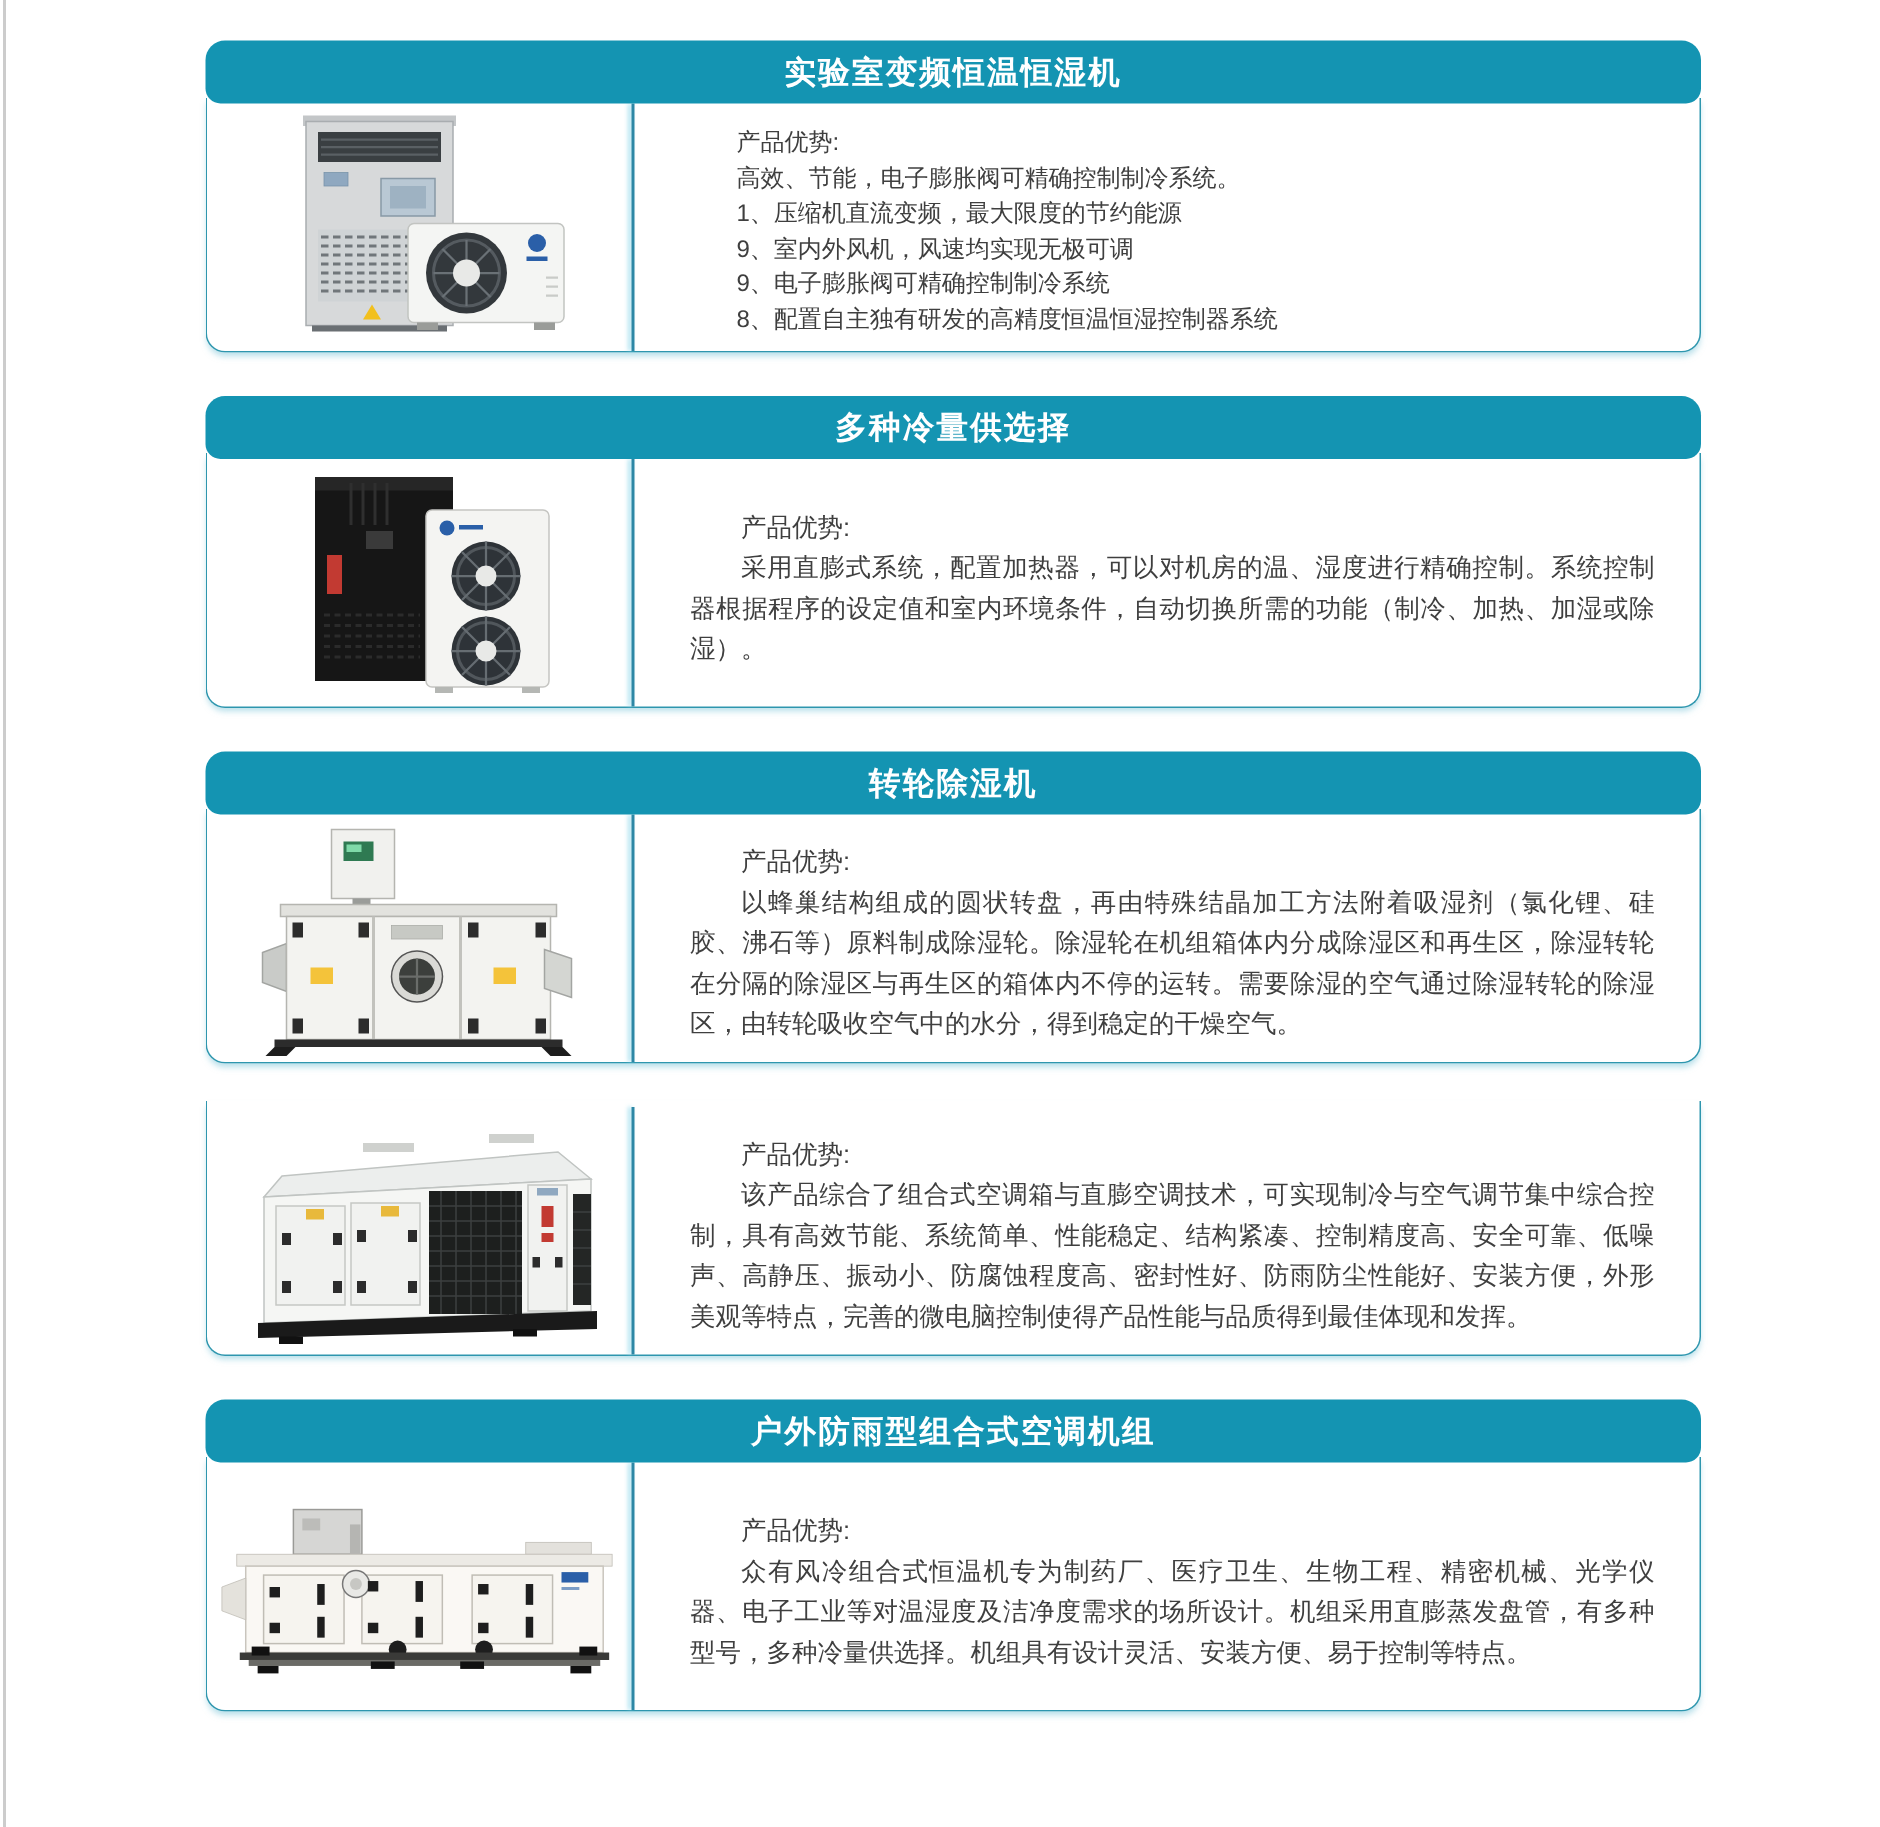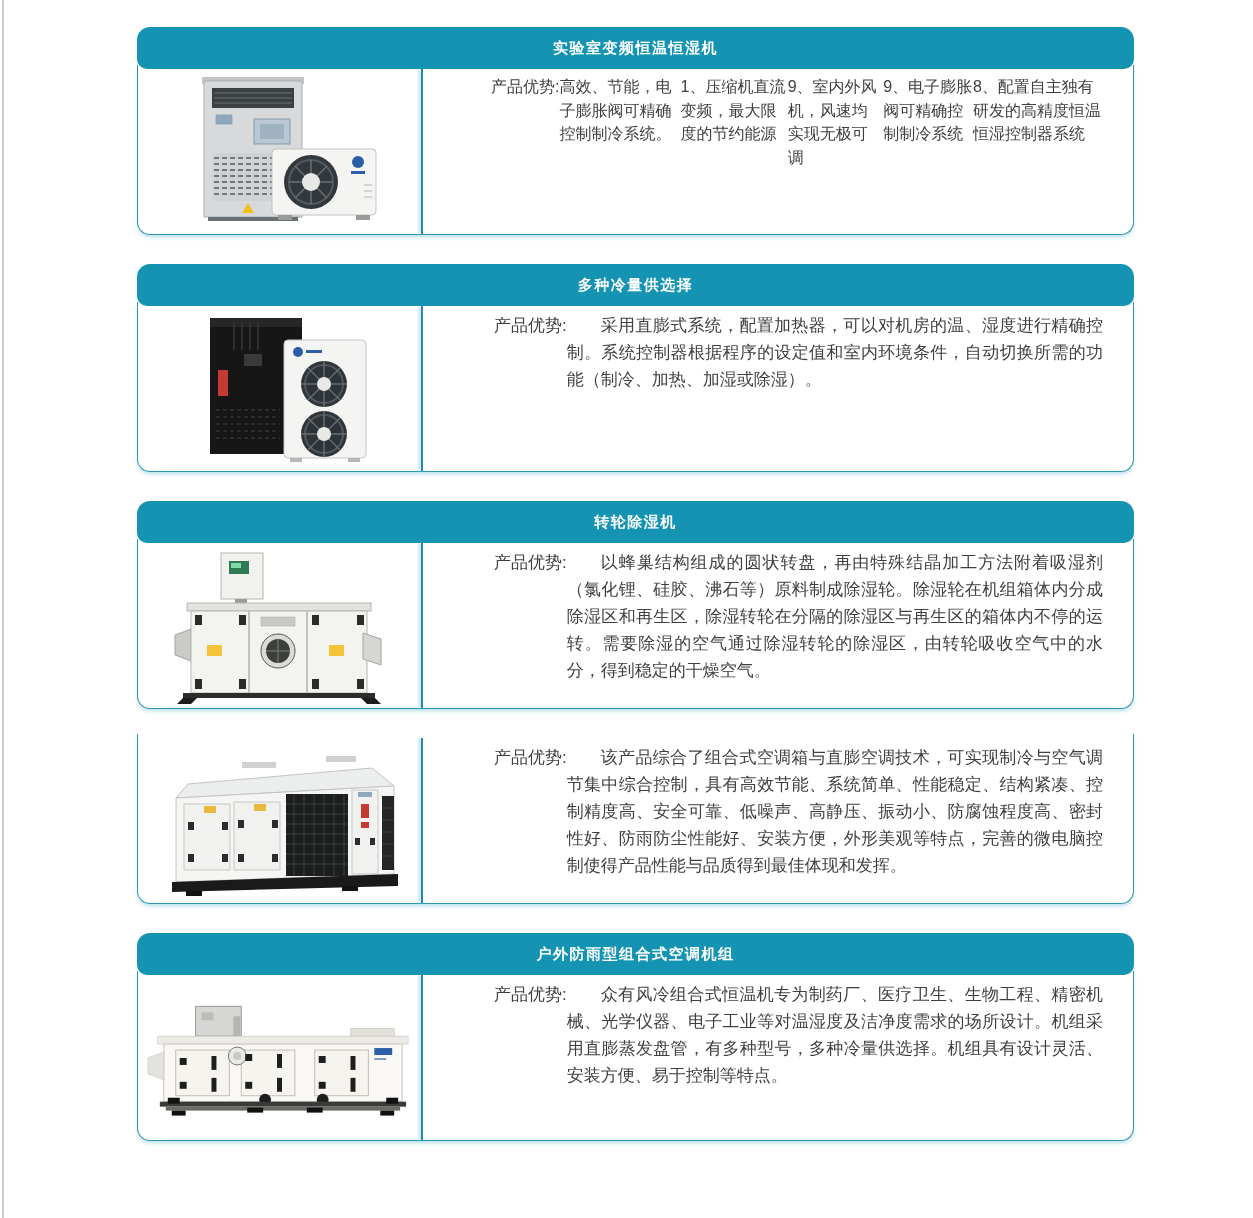--- a/index.html
+++ b/index.html
@@ -35,21 +35,21 @@
   .card-header{
     height:42px;
     background:var(--accent);
     border-radius:13px 13px 10px 10px;
     display:flex;align-items:center;justify-content:center;
     position:relative;z-index:2;
   }
   .card-title{
     margin:0;
     color:var(--title-text);
-    font-size:15px;
+    font-size:21px;
     font-weight:bold;
     letter-spacing:1.5px;
   }
   .card-body{
     display:flex;
     height:170px;
     margin-top:-4px;
     padding-top:4px;
     background:#ffffff;
     border:1px solid #2e96ae;
@@ -65,21 +65,21 @@
     overflow:hidden;
   }
   .divider{
     width:2px;
     flex:0 0 2px;
     background:var(--divider);
     box-shadow:-2px 0 3px rgba(140,215,235,0.9);
   }
   .text-cell{
     flex:1;
-    display:flex;flex-direction:row;justify-content:center;
+    display:flex;flex-direction:column;justify-content:center;
     padding:6px 30px 0 37px;
     color:var(--body-text);
   }
   
   .text-cell.list{
     padding-left:68px;
     font-size:16px;
     line-height:23.5px;
   }
   .text-cell.list .adv-label{line-height:23.5px;}

